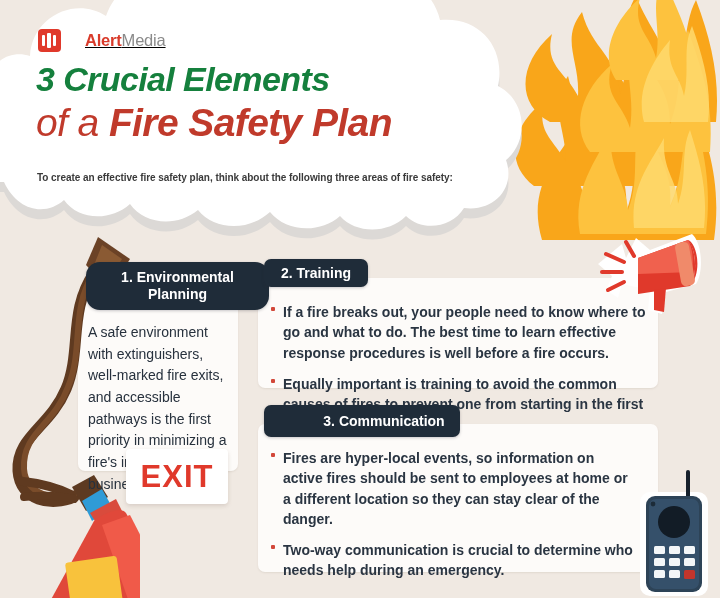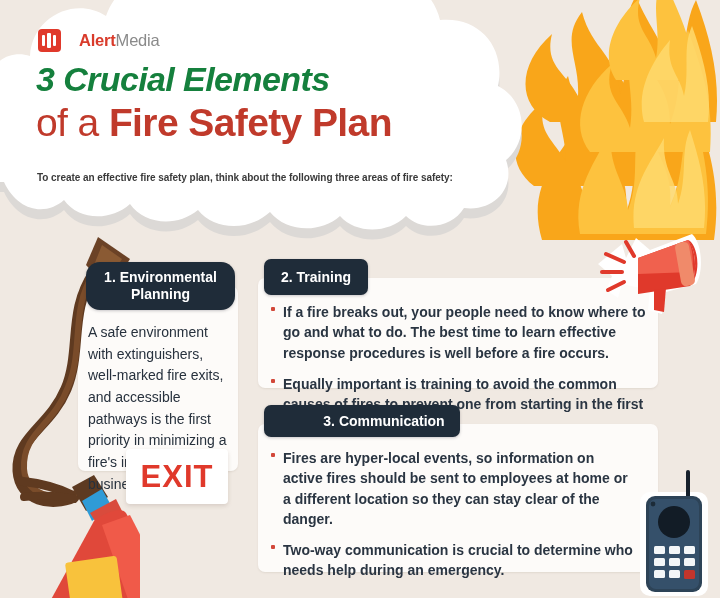--- a/index.html
+++ b/index.html
@@ -14,54 +14,54 @@
   
   .art{position:absolute;pointer-events:none;}
   #flames{left:430px;top:-28px;width:300px;height:270px;z-index:2;}
   #cloud{left:-40px;top:-70px;width:640px;height:315px;z-index:3;}
   #extinguisher{left:-10px;top:225px;width:150px;height:380px;z-index:6;}
   #megaphone{left:592px;top:228px;width:112px;height:100px;z-index:7;}
   #walkie{left:640px;top:470px;width:70px;height:128px;z-index:7;}
 
   
   #header{position:absolute;left:0;top:0;width:520px;z-index:8;}
-  #logo-row{position:absolute;left:38px;top:29px;display:flex;align-items:center;gap:18px;}
+  #logo-row{position:absolute;left:38px;top:29px;display:flex;align-items:center;gap:24px;text-decoration:underline;}
   .logo-mark{width:23px;height:23px;border-radius:4px;background:#e0392b;
     position:relative;display:block;flex:0 0 auto;}
   .logo-mark i{position:absolute;background:#fff;display:block;}
   .lm-a{left:4px;top:6px;width:3px;height:11px;border-radius:1px;}
   .lm-b{left:9px;top:4px;width:4px;height:15px;border-radius:1px;}
   .lm-c{left:15px;top:6px;width:3px;height:11px;border-radius:1px;}
   #logo-text{font-size:16.5px;letter-spacing:-.2px;white-space:nowrap;}
   #logo-text .w1{color:#d93b2b;font-weight:bold;}
   #logo-text .w2{color:#8a8a8a;font-weight:normal;}
 
   #title{position:absolute;left:36px;top:62px;line-height:1.0;}
   #title .l1{display:block;font-size:34px;font-style:italic;font-weight:bold;
     color:#15803d;letter-spacing:-.6px;}
-  #title .l2{display:block;font-size:39px;margin-top:7px;letter-spacing:-.6px;white-space:nowrap;}
+  #title .l2{display:block;font-size:39px;margin-top:7px;letter-spacing:-.6px;white-space:nowrap;font-style:italic;}
   #title .l2 .thin{color:#c03a2b;font-weight:normal;}
   #title .l2 .bold{color:#c03a2b;font-weight:bold;}
 
   #subtitle{position:absolute;left:37px;top:172px;font-size:10px;
     color:#3a3a3a;font-weight:600;letter-spacing:-.05px;white-space:nowrap;}
 
   
   .panel{position:absolute;background:#fdfbf9;border-radius:7px;z-index:5;
     box-shadow:0 1px 2px rgba(120,105,95,.13);}
   #panel1{left:78px;top:286px;width:160px;height:185px;}
   #panel2{left:258px;top:278px;width:400px;height:110px;}
   #panel3{left:258px;top:424px;width:400px;height:148px;}
 
   .badge{position:absolute;background:#1f2c39;color:#fff;border-radius:7px;
     font-weight:bold;z-index:9;box-shadow:0 1px 3px rgba(40,40,50,.25);
     display:flex;align-items:center;justify-content:center;text-align:center;
     line-height:1.18;}
-  #badge1{left:86px;top:262px;width:137px;height:48px;font-size:14px;padding:0 6px;border-radius:14px;}
-  #badge2{left:264px;top:259px;width:104px;height:36px;font-size:14px;}
+  #badge1{left:86px;top:262px;width:137px;height:48px;font-size:14px;padding:0 23px;border-radius:14px;}
+  #badge2{left:264px;top:259px;width:104px;height:28px;font-size:14px;}
   #badge3{left:264px;top:405px;width:152px;height:32px;font-size:14px;padding-left:44px;}
 
   #body1{position:absolute;left:88px;top:322px;width:146px;z-index:9;
     font-size:14px;line-height:1.55;color:#27313d;font-weight:400;}
 
   .bullets{position:absolute;z-index:9;margin:0;padding:0;list-style:none;}
   #bullets2{left:270px;top:302px;width:376px;}
   #bullets3{left:270px;top:448px;width:366px;}
   .bullets li{position:relative;padding-left:13px;margin-bottom:11px;
     font-size:14px;line-height:1.45;color:#2a3542;font-weight:600;}

